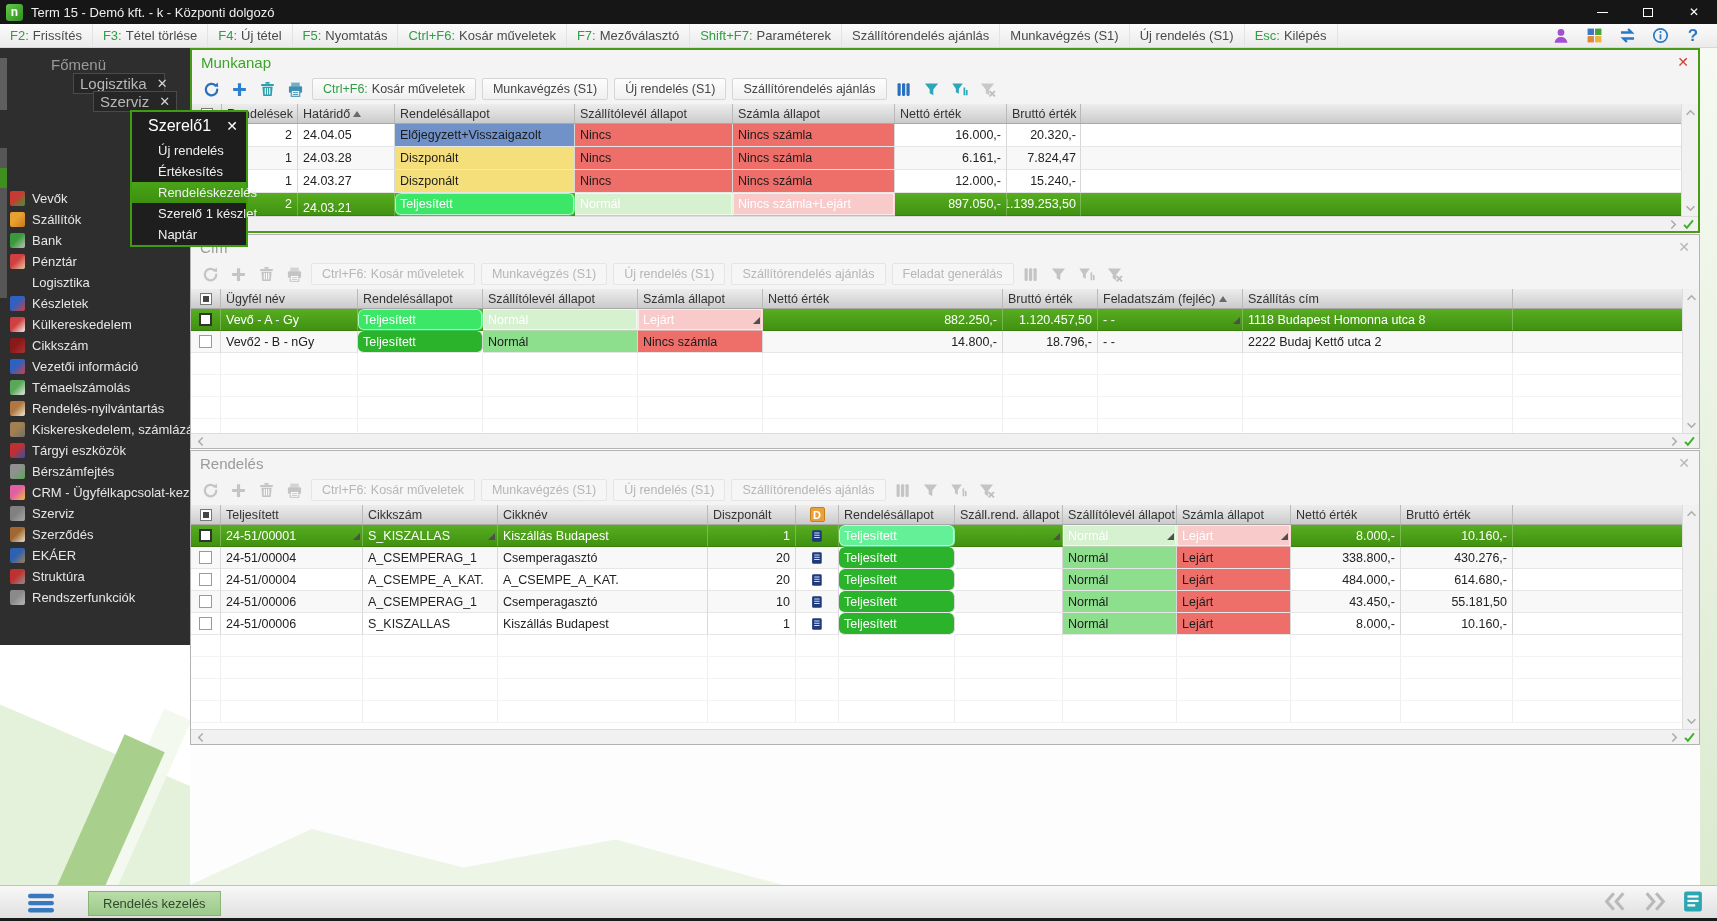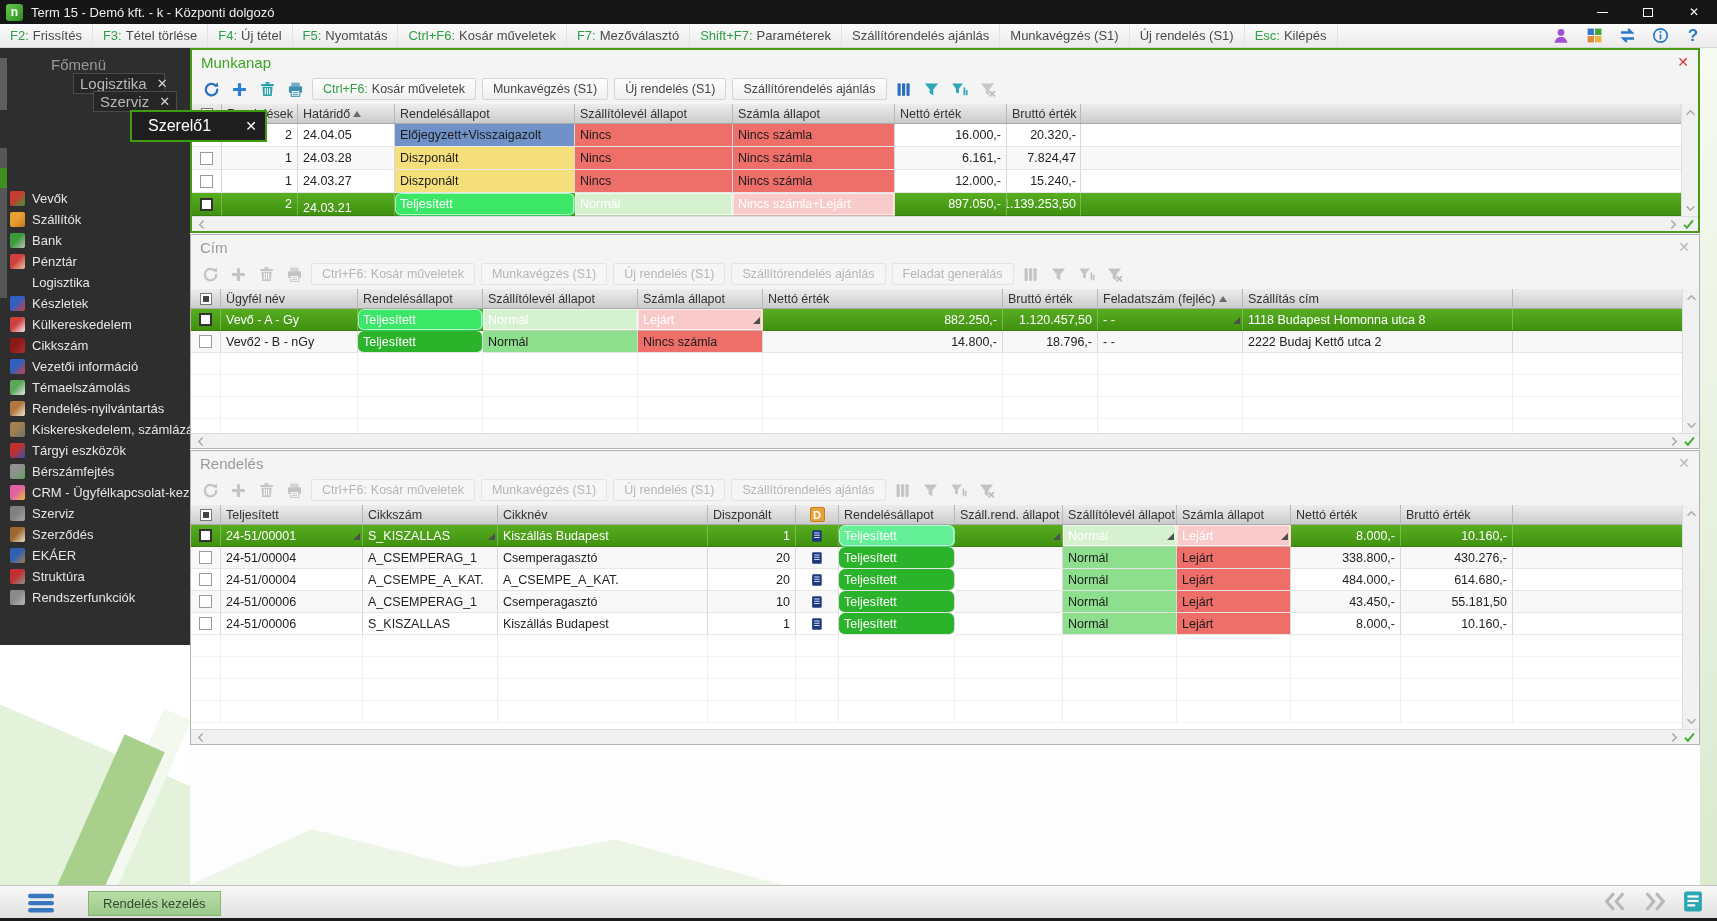--- a/index.html
+++ b/index.html
@@ -33,21 +33,21 @@
   .sidebar-dark{position:absolute;left:0;top:0;width:190px;height:597px;background:#2e2e2e;}
   .remnant{position:absolute;background:#5e5e5e;}
   .sidebar-list{position:absolute;left:0;top:140px;width:190px;}
   .sitem{height:21px;display:flex;align-items:center;color:#e6e6e6;font-size:13px;white-space:nowrap;}
   .sicon{width:15px;height:15px;border-radius:2px;margin:0 7px 0 10px;flex:none;}
   .sitem.noicon{padding-left:32px;}
   .cascade{position:absolute;height:21px;display:flex;align-items:center;color:#b8b8b8;font-size:15px;
            background:#262626;border:1px solid #4a4a4a;padding:0 6px;z-index:40;}
   .cascade .cx{margin-left:auto;color:#d5d5d5;font-size:13px;padding-left:10px;}
   .cascade.first{background:transparent;border:none;color:#9a9a9a;z-index:38;}
-  .popup{position:absolute;left:130px;top:62px;width:137px;background:#1e1e1e;border:2px solid #3f9b0f;z-index:50;}
+  .popup{position:absolute;left:130px;top:62px;width:118px;background:#1e1e1e;border:2px solid #3f9b0f;z-index:50;}
   .popup-title{height:28px;display:flex;align-items:center;color:#fff;font-size:16px;padding:0 8px 0 16px;}
   .popup-title .cx{margin-left:auto;color:#fff;font-size:14px;}
   .popup-item{height:21px;display:flex;align-items:center;color:#f0f0f0;font-size:13px;padding-left:26px;white-space:nowrap;}
   .popup-item.sel{background:linear-gradient(#4aa418,#3d900e);}
 
   
   .sidebar-decor{position:absolute;left:0;top:597px;width:190px;height:240px;background:#fff;overflow:hidden;}
   .decor-a{position:absolute;left:0;top:20px;width:190px;height:220px;background:#e4f1db;
            clip-path:polygon(0 18%,100% 55%,100% 100%,0 100%);}
   .decor-b{position:absolute;left:84px;top:90px;width:44px;height:190px;background:#a9cf8d;transform:rotate(24deg);}
@@ -243,20 +243,27 @@
     <div class="cascade" style="left:93px;top:43px;width:84px;">
       <span>Szerviz</span>
       <span class="cx">✕</span>
     </div>
 
     <div class="popup">
       <div class="popup-title">
         <span>Szerelő1</span>
         <span class="cx">✕</span>
       </div>
+      <div id="popup-items">
+          <div class="popup-item">Új rendelés</div>
+          <div class="popup-item">Értékesítés</div>
+          <div class="popup-item sel">Rendeléskezelés</div>
+          <div class="popup-item">Szerelő 1 készlet</div>
+          <div class="popup-item">Naptár</div>
+        </div>
     </div>
 
     <div class="sidebar-list" id="sidebar-list">
         <div class="sitem">
           <div class="sicon" style="background: linear-gradient(135deg, rgb(200, 58, 50) 45%, rgb(58, 154, 58));"></div>
           <span>Vevők</span>
         </div>
         <div class="sitem">
           <div class="sicon" style="background: linear-gradient(135deg, rgb(232, 160, 48) 45%, rgb(200, 120, 32));"></div>
           <span>Szállítók</span>

